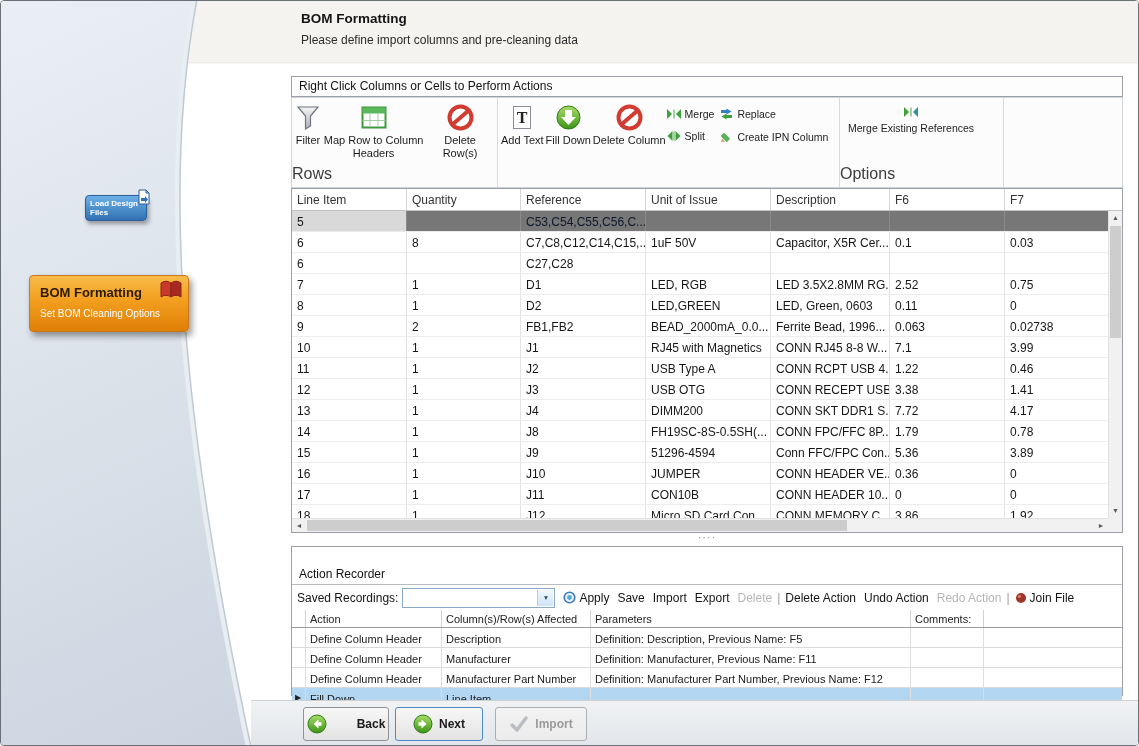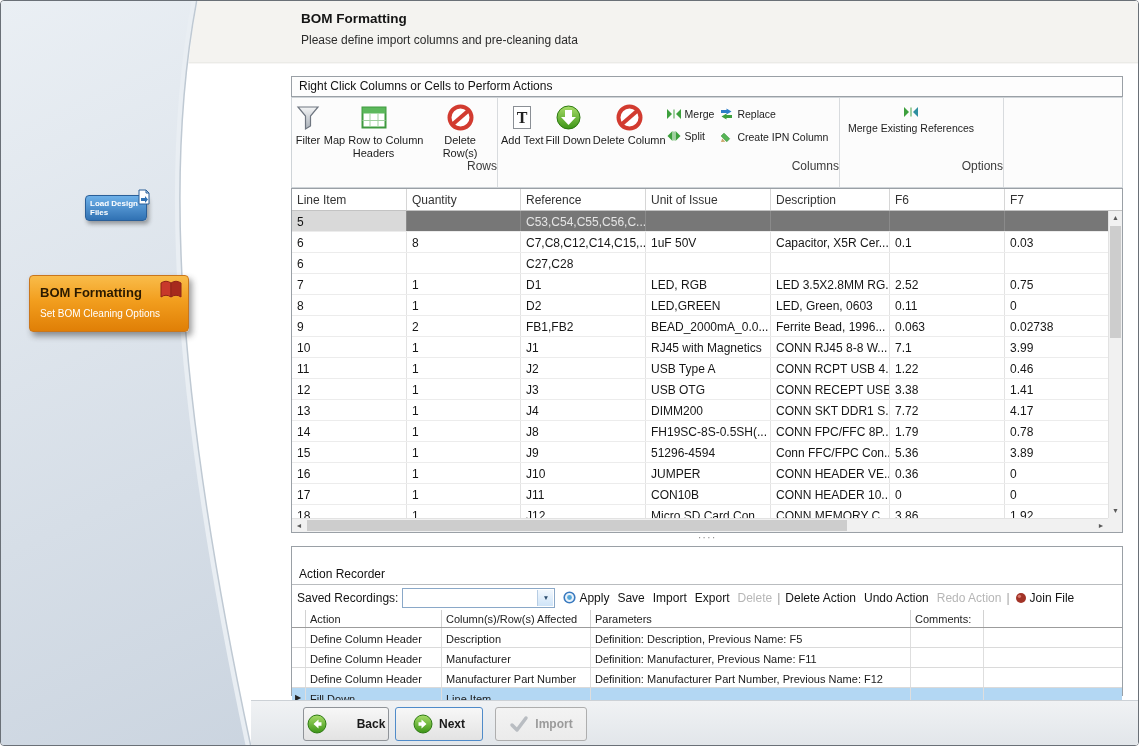--- a/index.html
+++ b/index.html
@@ -28,37 +28,37 @@
   
   .hint-bar { position:absolute; left:290px; top:75px; width:832px; height:21px; border:1px solid #9aa0a6; background:#fdfdfd; font-size:12px; line-height:19px; padding-left:7px; color:#111; }
 
   
   .toolbar { position:absolute; left:290px; top:96px; width:832px; height:91px; border:1px solid #cfd4d8; background:#fcfcfc; display:flex; }
   .tb-group { position:relative; height:100%; border-right:1px solid #d8dbde; display:flex; align-items:flex-start; padding:5px 2px 16px; overflow:hidden; }
   .g-rows { width:206px; }
   .g-columns { width:342px; }
   .g-options { width:164px; }
   .tb-filler { flex:1; }
-  .tb-caption { position:absolute; bottom:14px; left:0; right:0; text-align:right; font-size:12px; color:#3c3c3c; }
+  .tb-caption { position:absolute; bottom:4px; left:0; right:0; text-align:left; font-size:16px; color:#3c3c3c; }
   .tb-big { display:flex; flex-direction:column; align-items:center; padding:1px 1px; }
   .tb-big .lbl { font-size:11px; color:#1c1c1c; text-align:center; line-height:13px; margin-top:3px; max-width:104px; }
   .tb-cols { display:flex; gap:6px; padding-top:5px; }
   .tb-col { display:flex; flex-direction:column; gap:10px; }
   .tb-small { display:flex; align-items:center; gap:4px; font-size:10.5px; color:#1c1c1c; white-space:nowrap; }
   .g-options .tb-small { padding:3px 0 0 6px;flex-direction:column; }
 
   
   .grid { position:absolute; left:290px; top:187px; width:832px; height:345px; border:1px solid #9aa0a6; background:#fff; }
   .g-head { display:flex; height:22px; border-bottom:1px solid #c3c3c3; }
   .g-hcell { font-size:12px; color:#333; padding:4px 0 0 5px; border-right:1px solid #d6d6d6; white-space:nowrap; overflow:hidden; }
   .g-body { position:absolute; top:22px; left:0; right:14px; bottom:14px; overflow:hidden; }
   .g-row { display:flex; height:21px; border-bottom:1px solid #ececec; background:#fff; }
   .g-cell { font-size:12px; color:#161616; padding:4px 0 0 5px; border-right:1px solid #e3e3e3; white-space:nowrap; overflow:hidden; }
   .w0{width:115px}.w1{width:114px}.w2{width:125px}.w3{width:125px}.w4{width:119px}.w5{width:115px}.w6{flex:1;border-right:none}
-  .g-row.sel .g-cell { background:#777777; color:#e5e5e5; border-right-color:#8a8a8a; }
+  .g-row.sel .g-cell { background:#777777; color:#0f172a; border-right-color:#8a8a8a; }
   .g-row.sel .g-cell.w0 { background:#d9d9d9; color:#141414; }
 
   
   .vsb { position:absolute; top:22px; right:0; width:14px; bottom:14px; background:#f1f1f1; border-left:1px solid #e2e2e2; }
   .sb-arr { position:absolute; left:0; right:0; height:14px; text-align:center; font-size:7px; color:#5a5a5a; line-height:14px; }
   .sb-arr.up { top:0; } .sb-arr.down { bottom:0; }
   .vsb-thumb { position:absolute; left:1px; right:1px; top:15px; height:112px; background:#cdcdcd; }
   .hsb { position:absolute; left:0; right:14px; bottom:0; height:14px; background:#f1f1f1; border-top:1px solid #e2e2e2; }
   .hsb .sb-arr { width:14px; height:14px; top:0; }
   .hsb .sb-arr.left { left:0; } .hsb .sb-arr.right { right:0; left:auto; }
@@ -228,21 +228,20 @@
           </div>
           <div class="tb-small">
             <svg width="13" height="13" viewBox="0 0 13 13">
               <path d="M1 12 L2.2 8.6 L5.4 11.8 Z" fill="#caa66a"></path>
               <rect x="3.4" y="3.4" width="4" height="8" transform="rotate(-45 5.4 7.4)" fill="#57b657" stroke="#2f8a2f" stroke-width="0.6"></rect>
             </svg>
             <span>Create IPN Column</span>
           </div>
         </div>
       </div>
-      <div class="tb-caption">Columns</div>
     </div>
 
     <div class="tb-group g-options">
       <div class="tb-small">
         <svg width="14" height="12" viewBox="0 0 14 12">
           <path d="M0 1 L5 6 L0 11 Z" fill="#3da03d"></path>
           <path d="M14 1 L9 6 L14 11 Z" fill="#2f8fa0"></path>
           <rect x="6.2" y="1.5" width="1.6" height="9" fill="#8ac58a"></rect>
         </svg>
         <span>Merge Existing References</span>

